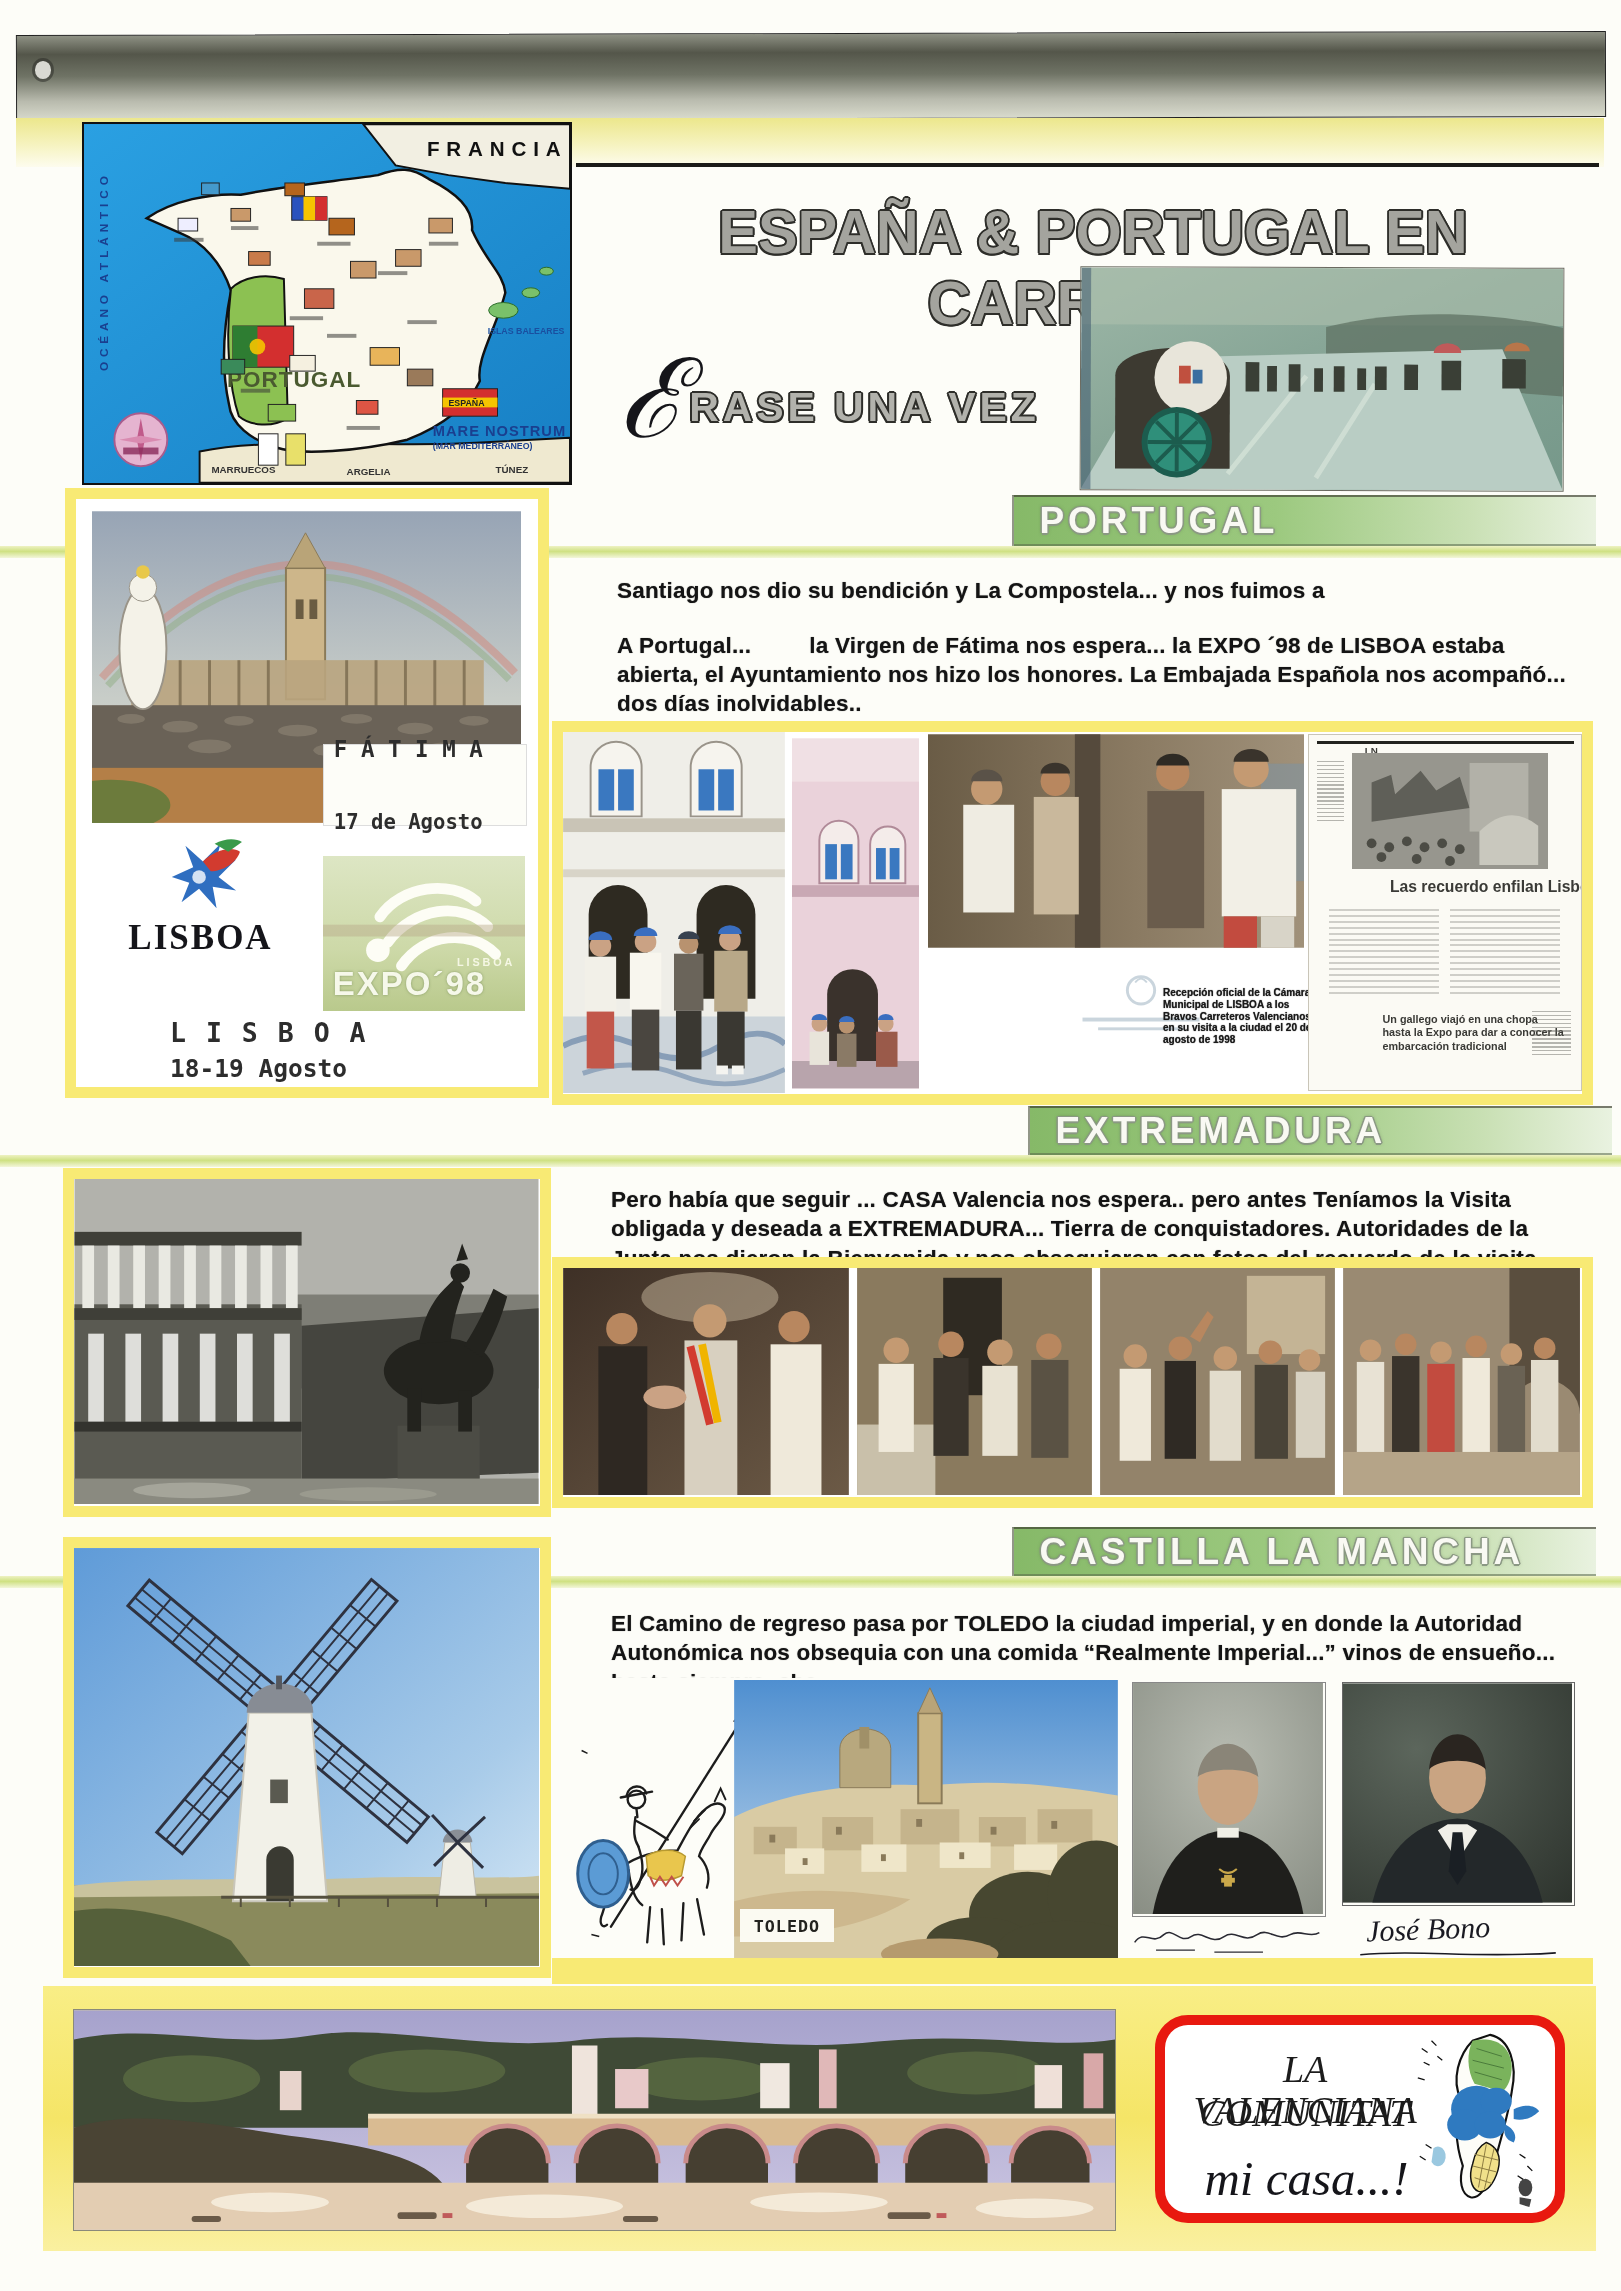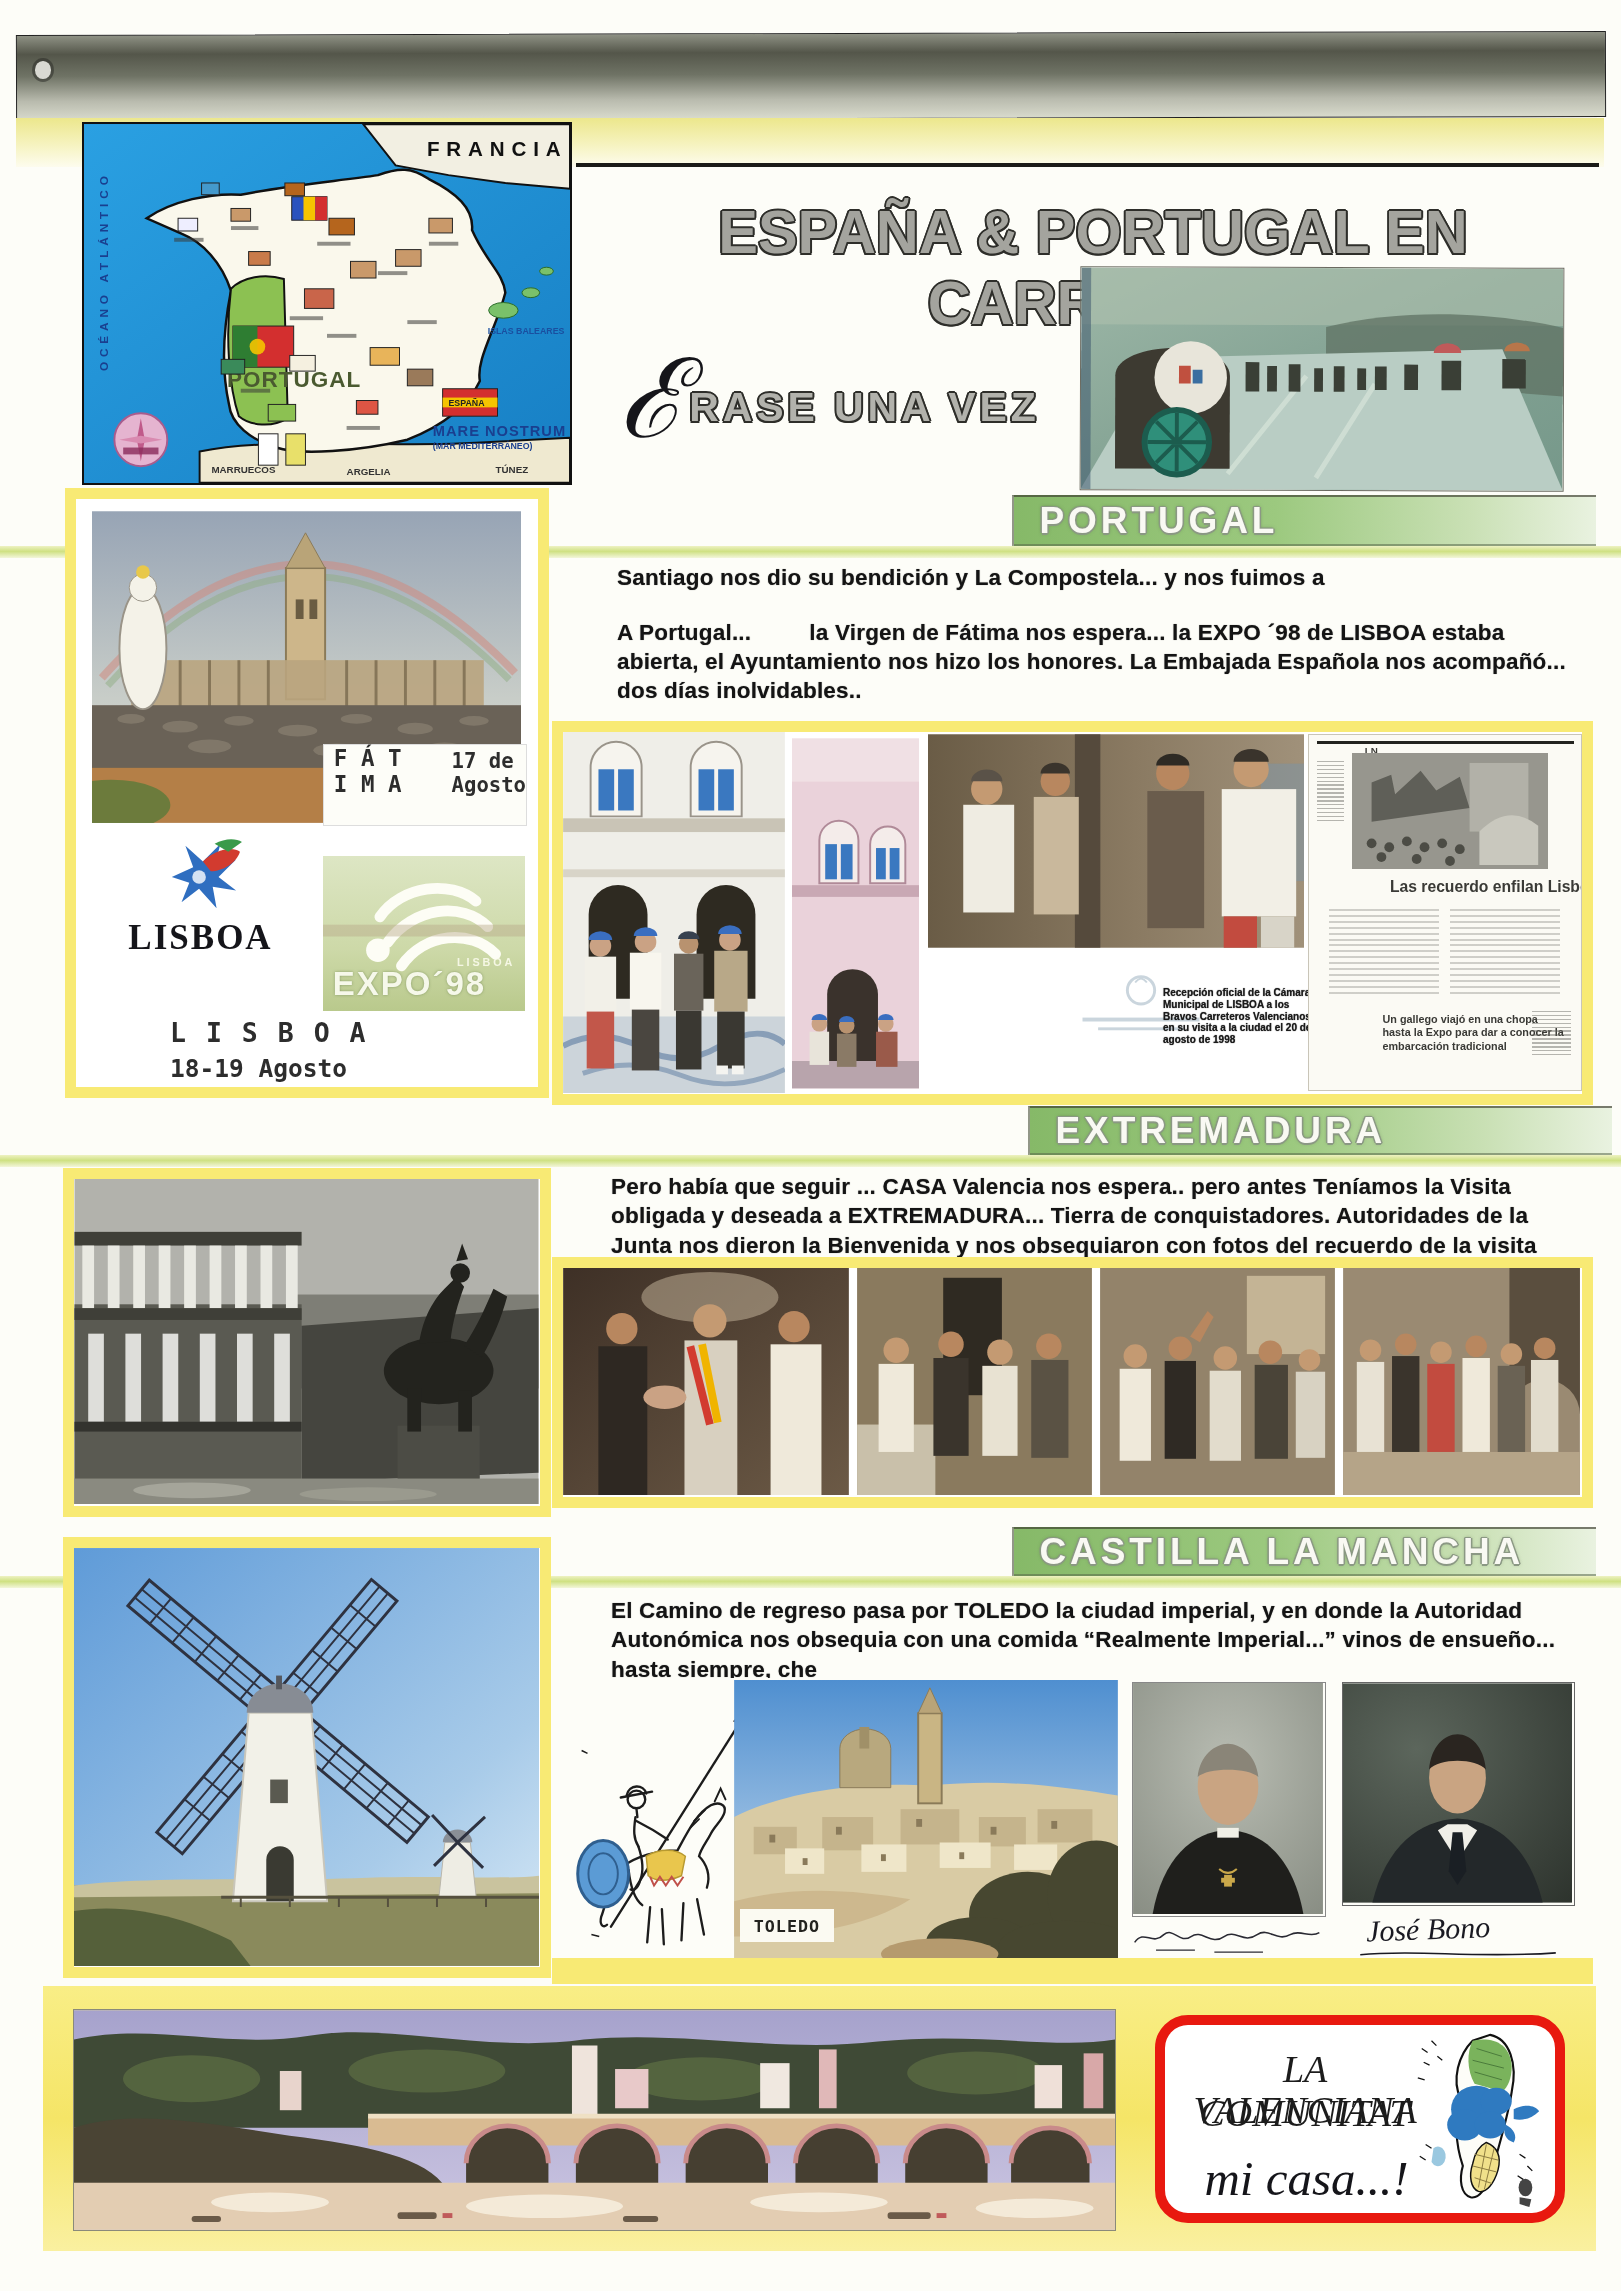--- a/index.html
+++ b/index.html
@@ -3,21 +3,21 @@
 <meta charset="utf-8">
 <style>
   html,body{margin:0;padding:0;background:#e9e9e4;}
   .page{position:relative;width:1621px;height:2292px;margin:0 auto;background:#fdfdf8;
         overflow:hidden;font-family:"Liberation Sans",sans-serif;}
   .abs{position:absolute;}
   .photo{overflow:hidden;}
   .yframe{border:11.8px solid #f8ea74;background:#fff;box-sizing:border-box;}
   .mono{font-family:"DejaVu Sans Mono",monospace;font-weight:bold;color:#2d2d2d;}
   .para{font-weight:bold;font-size:22.5px;line-height:1.3;color:#141414;
-        letter-spacing:0.2px;text-shadow:0 0 1px rgba(20,20,20,.55);}
+        letter-spacing:0.2px;text-shadow:0 0 1px rgba(20,20,20,.55);margin-top:13px;}
   .sbar{background:linear-gradient(90deg,#86b968 0%,#9cc97f 45%,#c9e0b4 78%,#e9f2e0 100%);
         border-top:2px solid rgba(60,60,48,.65);border-bottom:2.9px solid rgba(90,105,75,.55);
         border-left:2px solid rgba(60,60,48,.5);box-sizing:border-box;display:flex;align-items:center;}
   .sbar span{font-weight:bold;font-size:37px;letter-spacing:3.9px;color:#f9f9f3;padding-left:25.5px;
         text-shadow:-1.5px 0 #8b9884,1.5px 0 #8b9884,0 -1.5px #8b9884,0 1.5px #8b9884,
                     -1px -1px #8b9884,1px 1px #8b9884,0 0 3.9px rgba(80,95,70,.7);}
   .gstrip{background:linear-gradient(180deg,#eef2c2,#cfe183 45%,#f3f6da);}
   .outl{color:#a4a49e;font-weight:bold;
         text-shadow:-2px 0 #2e2e2a,2px 0 #2e2e2a,0 -2px #2e2e2a,0 2px #2e2e2a,
                     -1.5px -1.5px #2e2e2a,1.5px 1.5px #2e2e2a,-1.5px 1.5px #2e2e2a,1.5px -1.5px #2e2e2a;}
@@ -241,21 +241,21 @@
 
         <g>
           <ellipse cx="52" cy="140" rx="24" ry="62" fill="#f4f2e8" stroke="#9a9488" stroke-width="2"></ellipse>
           <circle cx="52" cy="78" r="14" fill="#f4f2e8" stroke="#9a9488"></circle>
           <circle cx="52" cy="62" r="7" fill="#e8c84a"></circle>
         </g>
         <ellipse cx="20" cy="300" rx="60" ry="26" fill="#5a7a3a" opacity=".8"></ellipse>
       </svg>
     </div>
     <div class="abs" style="left:247px;top:245px;width:204px;height:82px;background:#fdfdf8;border:1px solid #ddd;
-                display:flex;flex-direction:row;justify-content:center;padding-left:9.8px;box-sizing:border-box;gap:44px;">
+                display:flex;flex-direction:column;justify-content:center;padding-left:9.8px;box-sizing:border-box;gap:44px;">
       <div class="mono" style="font-size:22.5px;">F Á T I M A</div>
       <div class="mono" style="font-size:20.6px;margin-top:3.9px;">17 de Agosto</div>
     </div>
 
     <div class="abs" style="left:41px;top:339px;width:167px;height:137px;text-align:center;">
       <svg width="118" height="76" viewBox="0 0 120 78">
         <path d="M30,40 L52,30 L44,8 L62,24 L80,6 L74,28 L96,22 L78,40 L96,54 L72,50 L76,72 L58,52 L40,66 L48,46 Z" fill="#2f6ec0"></path>
         <path d="M62,24 C74,12 92,8 100,14 C96,26 82,34 70,34 Z" fill="#d23b2f"></path>
         <path d="M74,6 C84,0 96,0 102,4 L88,14 Z" fill="#3a9a4a"></path>
         <circle cx="58" cy="40" r="7" fill="#fff" opacity=".8"></circle>

